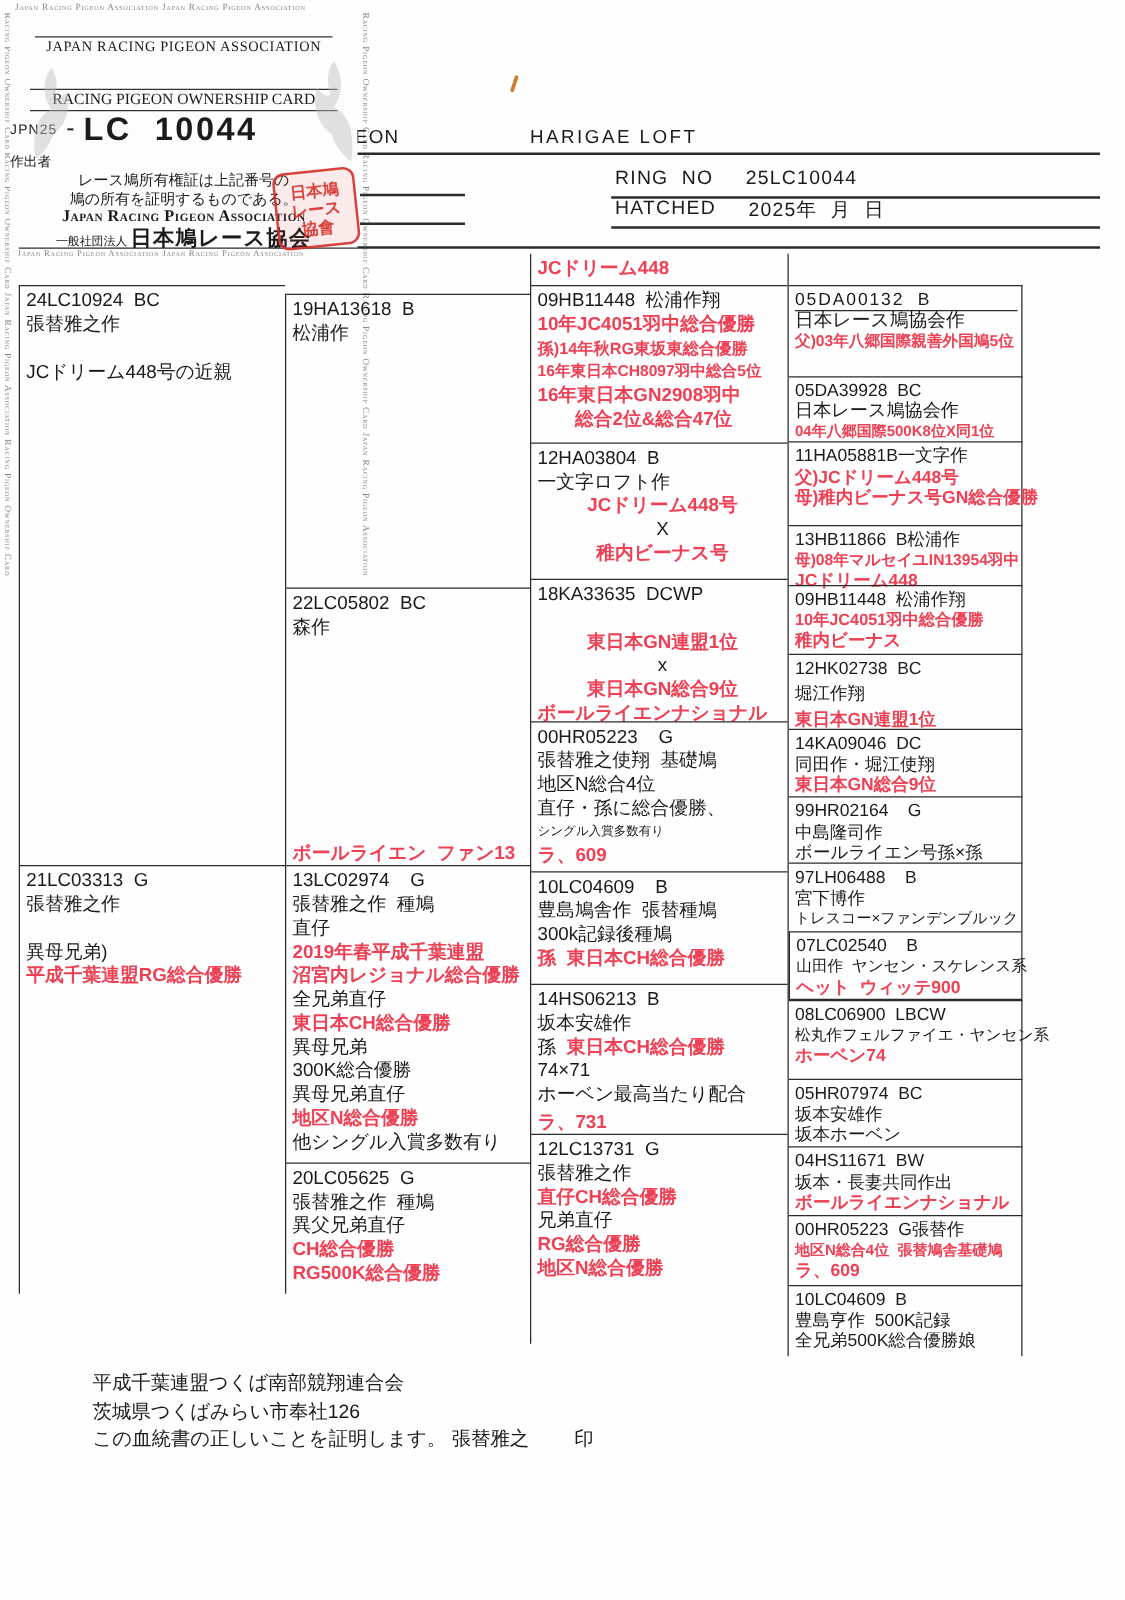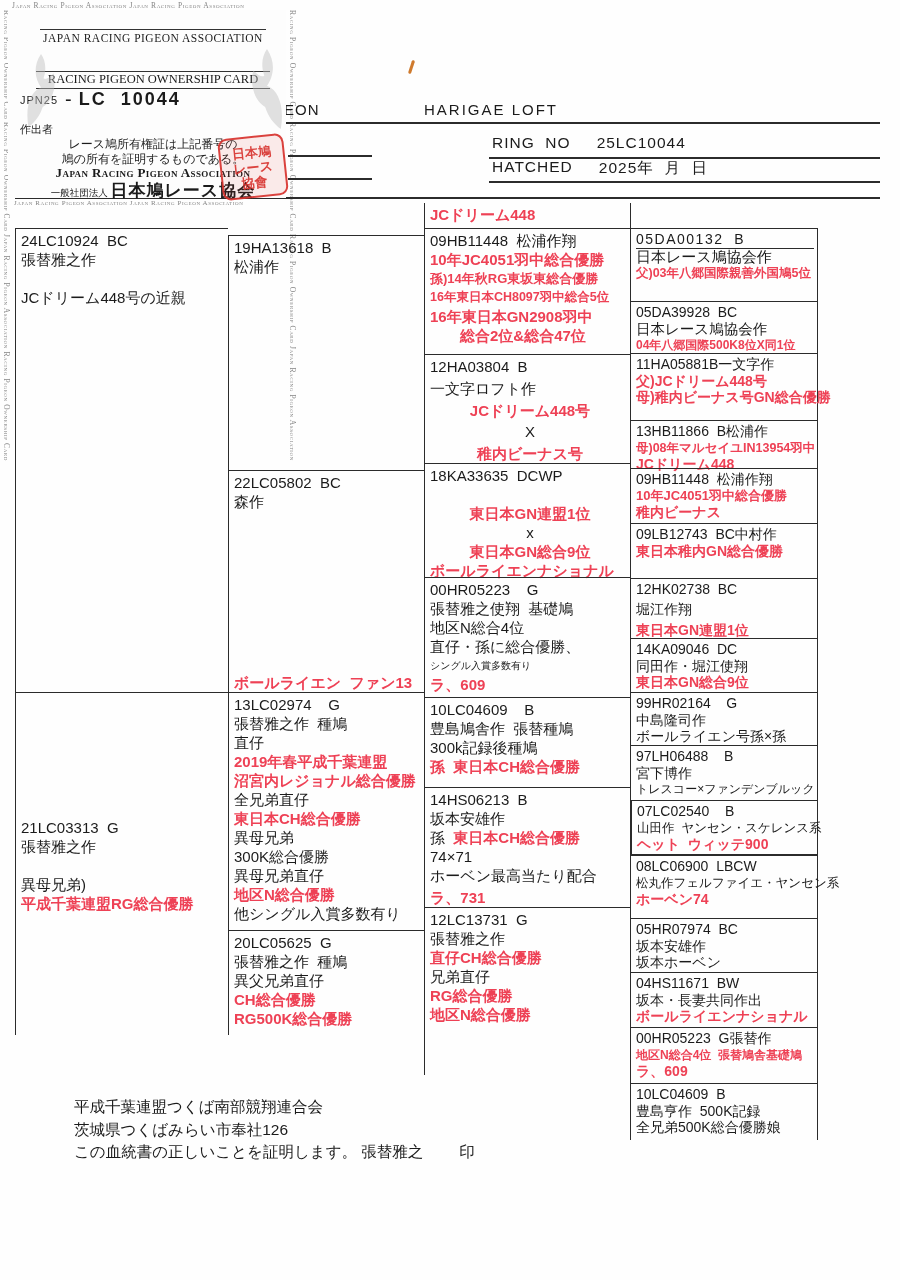--- a/index.html
+++ b/index.html
@@ -8,31 +8,31 @@
   
   .decor{position:absolute;font-family:"Liberation Serif",serif;font-variant:small-caps;
          color:#858585;font-size:7.5px;letter-spacing:.6px;white-space:nowrap;overflow:hidden;}
   .decor-top{left:12px;top:1px;width:560px;}
   .decor-under{left:14px;top:199px;width:405px;font-size:7px;}
   .decor-vert{writing-mode:vertical-rl;width:11px;}
   .decor-left{left:0;top:10px;height:572px;}
   .decor-right{left:286px;top:10px;height:462px;}
   
   .card{position:absolute;left:8px;top:10px;width:278px;height:188px;background:#fdfdfd;z-index:5;}
-  .card .abs{position:absolute;left:12px;right:0;}
+  .card .abs{position:absolute;left:0;right:0;}
   .c-assoc{top:19px;margin:0 20px;text-align:center;font-family:"Liberation Serif",serif;
            font-size:11.5px;letter-spacing:.5px;border-top:1.3px solid #333;border-bottom:0;padding-top:2px;}
   .c-title-jp{top:33px;margin:0 14px;text-align:center;font-size:22px;font-weight:bold;
               letter-spacing:7px;border-top:1.3px solid #333;padding-top:1px;}
   .c-title-en{top:61px;margin:0 16px;text-align:center;font-family:"Liberation Serif",serif;
               font-size:12.5px;border-top:1.6px solid #333;border-bottom:1.4px solid #333;padding:0 0 1px;}
   .c-ring{top:78px;left:34px;right:auto;display:flex;align-items:center;gap:7px;}
   .c-jpn{display:flex;flex-direction:row;font-size:11px;line-height:12px;letter-spacing:1px;}
   .c-dash{font-size:20px;}
-  .c-ringnum{font-size:18px;font-weight:600;letter-spacing:2px;white-space:pre;}
+  .c-ringnum{font-size:26px;font-weight:600;letter-spacing:2px;white-space:pre;}
   .c-breeder{top:112px;left:36px;right:auto;font-size:11px;}
   .c-stmt1{top:126px;text-align:center;font-size:12px;}
   .c-stmt2{top:141px;text-align:center;font-size:12px;}
   .c-assoc2{top:155px;text-align:center;font-family:"Liberation Serif",serif;font-weight:bold;
             font-variant:small-caps;font-size:13px;letter-spacing:.4px;}
   .c-jpline{top:169px;text-align:center;white-space:pre;}
   .c-corp{font-size:9.5px;}
   .c-jpname{font-size:17px;font-weight:bold;letter-spacing:1px;}
   .stamp{position:absolute;left:212px;top:126px;width:62px;height:58px;border:2.5px solid #d8332e;
          border-radius:9px;transform:rotate(-6deg);background:rgba(224,56,48,.10);
@@ -129,21 +129,21 @@
   <div class="hline" style="left:15px;top:197px;width:865px;"></div>
 
   <div>
       <div class="pcol" style="left: 15px; top: 228px; width: 213px;">
         <div class="pcell" style="height: 464px;">
           <div class="pline">24LC10924  BC</div>
           <div class="pline">張替雅之作</div>
           <div class="pline"> </div>
           <div class="pline">JCドリーム448号の近親</div>
         </div>
-        <div class="pcell" style="height: 343px; justify-content: center;">
+        <div class="pcell" style="height: 343px;">
           <div class="pline">21LC03313  G</div>
           <div class="pline">張替雅之作</div>
           <div class="pline"> </div>
           <div class="pline">異母兄弟)</div>
           <div class="pline red">平成千葉連盟RG総合優勝</div>
         </div>
       </div>
       <div class="pcol" style="left: 228px; top: 235px; width: 196px;">
         <div class="pcell" style="height: 235px;">
           <div class="pline">19HA13618  B</div>
@@ -181,21 +181,21 @@
           <div class="pline red">JCドリーム448</div>
         </div>
         <div class="pcell" style="height: 126px;">
           <div class="pline">09HB11448  松浦作翔</div>
           <div class="pline red">10年JC4051羽中総合優勝</div>
           <div class="pline red" style="font-size: 13px;">孫)14年秋RG東坂東総合優勝</div>
           <div class="pline red" style="font-size: 12.5px;">16年東日本CH8097羽中総合5位</div>
           <div class="pline red">16年東日本GN2908羽中</div>
           <div class="pline red" style="padding-left: 30px;">総合2位&amp;総合47位</div>
         </div>
-        <div class="pcell" style="height: 109px; justify-content: space-between;">
+        <div class="pcell" style="height: 109px;">
           <div class="pline">12HA03804  B</div>
           <div class="pline">一文字ロフト作</div>
           <div class="pline red ctr">JCドリーム448号</div>
           <div class="pline ctr">X</div>
           <div class="pline red ctr">稚内ビーナス号</div>
         </div>
         <div class="pcell" style="height: 114px;">
           <div class="pline">18KA33635  DCWP</div>
           <div class="pline"> </div>
           <div class="pline red ctr">東日本GN連盟1位</div>
@@ -253,24 +253,20 @@
         </div>
         <div class="pcell" style="height: 48px;">
           <div class="pline">13HB11866  B松浦作</div>
           <div class="pline red" style="font-size: 12.5px;">母)08年マルセイユIN13954羽中</div>
           <div class="pline red">JCドリーム448</div>
         </div>
         <div class="pcell" style="height: 55px;">
           <div class="pline">09HB11448  松浦作翔</div>
           <div class="pline red" style="font-size: 13px;">10年JC4051羽中総合優勝</div>
           <div class="pline red">稚内ビーナス</div>
-        </div>
-        <div class="pcell" style="height: 55px;">
-          <div class="pline">09LB12743  BC中村作</div>
-          <div class="pline red">東日本稚内GN総合優勝</div>
         </div>
         <div class="pcell" style="height: 60px; justify-content: space-between;">
           <div class="pline">12HK02738  BC</div>
           <div class="pline">堀江作翔</div>
           <div class="pline red">東日本GN連盟1位</div>
         </div>
         <div class="pcell" style="height: 54px;">
           <div class="pline">14KA09046  DC</div>
           <div class="pline">同田作・堀江使翔</div>
           <div class="pline red">東日本GN総合9位</div>

